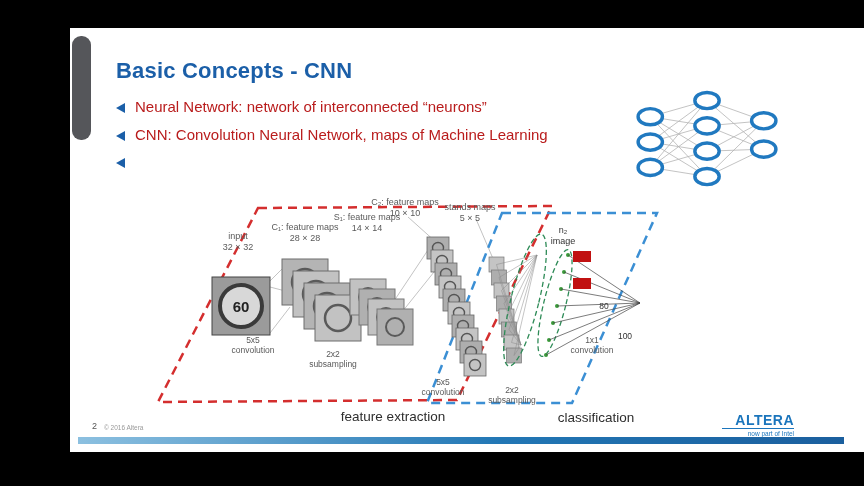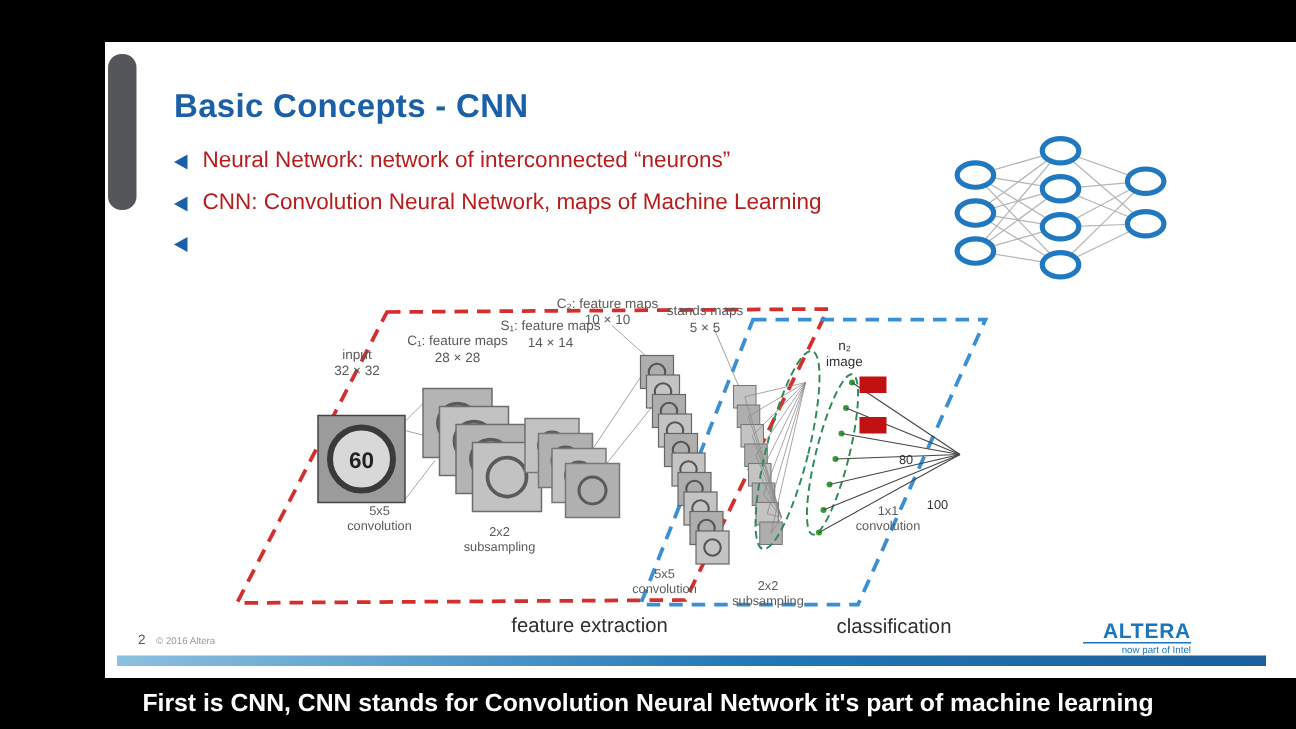--- a/index.html
+++ b/index.html
@@ -269,14 +269,13 @@
 
     <div class="pagenum">2</div>
     <div class="copyright">© 2016 Altera</div>
     <div class="bluebar"></div>
     <div class="logo">
       <div class="logo-word">ALTERA</div>
       <div class="logo-tag">now part of Intel</div>
     </div>
   </div>
 
-  <div class="caption">First is CNN, CNN stands for Convolution Neural Network it's part of machine learning</div>
 </div>
 
 </body></html>

